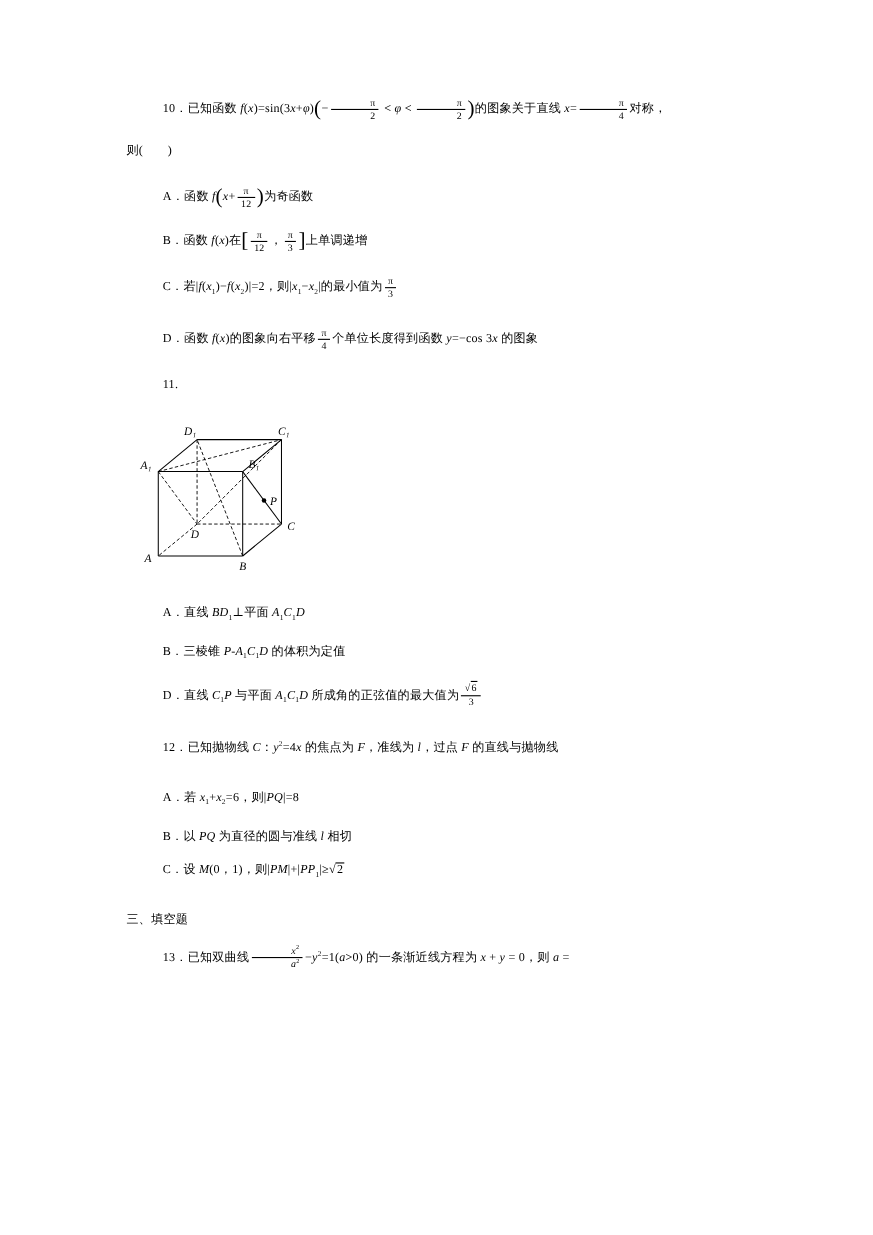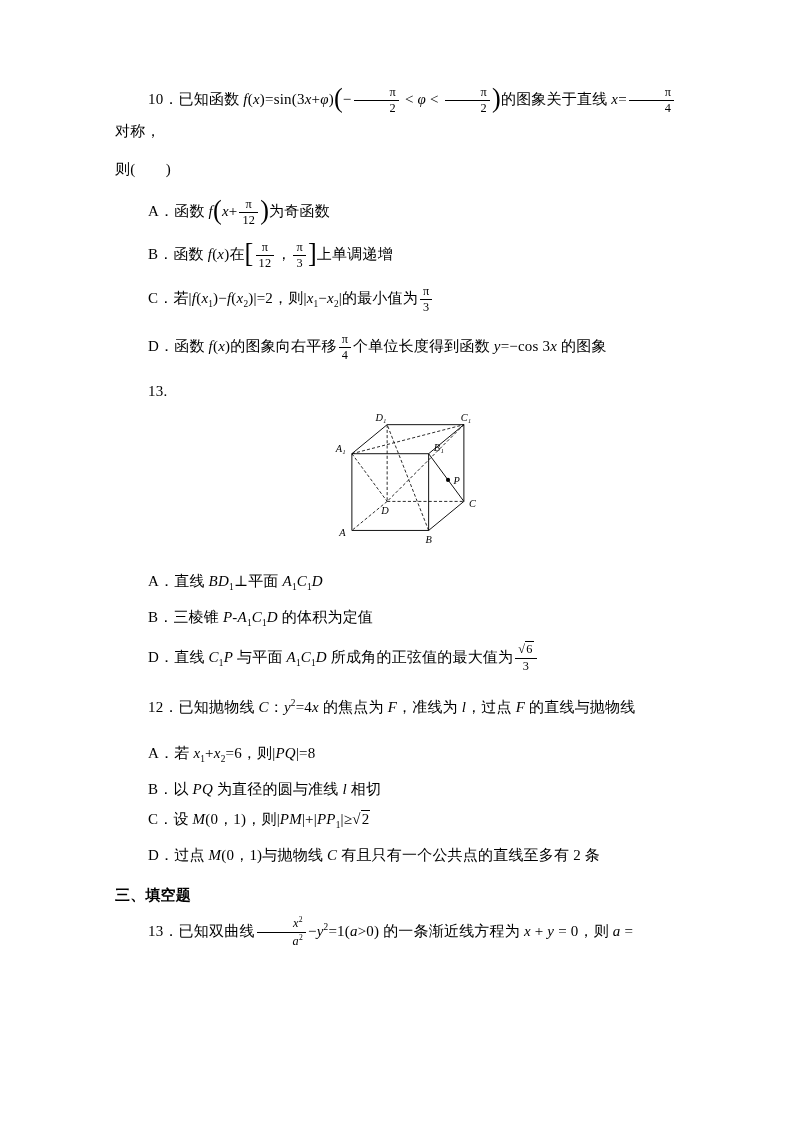--- a/index.html
+++ b/index.html
@@ -4,52 +4,52 @@
 <style>
   html,body{margin:0;padding:0;}
   body{
     width:794px;height:1123px;background:#ffffff;color:#000;
     font-family:"Liberation Serif","DejaVu Serif",serif;
   }
   .page{
     position:relative;width:794px;height:1123px;box-sizing:border-box;
     padding:84px 108px 30px 115px;overflow:hidden;background:#fff;
   }
-  .line{font-size:15px;line-height:30px;letter-spacing:0.2px;}
+  .line{font-size:11px;line-height:30px;letter-spacing:0.2px;}
   .indent{text-indent:33px;}
   .opt{margin-left:33px;}
   .mt2{margin-top:16px}.mt4{margin-top:4px}.mt6{margin-top:6px}.mt8{margin-top:8px}
   .mt10{margin-top:10px}.mt12{margin-top:12px}.mt14{margin-top:2px}.mt16{margin-top:16px}
   
   .fr{display:inline-block;vertical-align:middle;text-align:center;margin:0 2px;font-style:normal;}
   .fr b{display:block;font-weight:normal;font-size:0.82em;line-height:1.25;padding:0 3px;}
   .fr b.d{border-top:1px solid #000;}
   
   .bp{font-size:1.75em;font-weight:normal;vertical-align:-0.12em;line-height:0;}
   sub,sup{font-size:0.62em;}
   .rad{border-top:1px solid #000;padding:0 1px;}
-  .sec{font-weight:bold;font-family:"Liberation Sans","DejaVu Sans",sans-serif;}
-  .figure{text-align:center;margin:0 0;}
+  .sec{font-weight:normal;font-family:"Liberation Sans","DejaVu Sans",sans-serif;}
+  .figure{text-align:left;margin:16px 0;}
   .figure svg{display:inline-block;transform:translateX(10px);}
   .figure text{font-family:"Liberation Serif","DejaVu Serif",serif;font-style:italic;font-size:10px;}
   i{font-family:inherit;}
 </style>
 </head>
 <body>
 
 <div class="page">
 
   <div class="line indent">10．已知函数 <i>f</i>(<i>x</i>)=sin(3<i>x</i>+<i>φ</i>)<span class="bp">(</span>−<span class="fr"><b class="n">π</b><b class="d">2</b></span> &lt; <i>φ</i> &lt; <span class="fr"><b class="n">π</b><b class="d">2</b></span><span class="bp">)</span>的图象关于直线 <i>x</i>=<span class="fr"><b class="n">π</b><b class="d">4</b></span>对称，</div>
   <div class="line mt8">则(　　)</div>
   <div class="line opt mt12">A．函数 <i>f</i><span class="bp">(</span><i>x</i>+<span class="fr"><b class="n">π</b><b class="d">12</b></span><span class="bp">)</span>为奇函数</div>
   <div class="line opt mt10">B．函数 <i>f</i>(<i>x</i>)在<span class="bp">[</span><span class="fr"><b class="n">π</b><b class="d">12</b></span>，<span class="fr"><b class="n">π</b><b class="d">3</b></span><span class="bp">]</span>上单调递增</div>
   <div class="line opt mt12">C．若|<i>f</i>(<i>x</i><sub>1</sub>)−<i>f</i>(<i>x</i><sub>2</sub>)|=2，则|<i>x</i><sub>1</sub>−<i>x</i><sub>2</sub>|的最小值为<span class="fr"><b class="n">π</b><b class="d">3</b></span></div>
   <div class="line opt mt12">D．函数 <i>f</i>(<i>x</i>)的图象向右平移<span class="fr"><b class="n">π</b><b class="d">4</b></span>个单位长度得到函数 <i>y</i>=−cos 3<i>x</i> 的图象</div>
 
-  <div class="line indent mt12">13.</div>
+  <div class="line indent mt12">11.</div>
 
   <div class="figure">
     <svg width="156" height="140" viewBox="0 0 150 135">
       <g stroke="#000" stroke-width="0.9" fill="none">
         <path d="M52,18 L126,18"></path>
         <path d="M52,18 L18,46"></path>
         <path d="M18,46 L92,46"></path>
         <path d="M92,46 L126,18"></path>
         <path d="M18,46 L18,120"></path>
         <path d="M92,46 L92,120"></path>
@@ -83,19 +83,18 @@
   </div>
 
   <div class="line opt mt2">A．直线 <i>BD</i><sub>1</sub>⊥平面 <i>A</i><sub>1</sub><i>C</i><sub>1</sub><i>D</i></div>
   <div class="line opt">B．三棱锥 <i>P</i>-<i>A</i><sub>1</sub><i>C</i><sub>1</sub><i>D</i> 的体积为定值</div>
   <div class="line opt mt4">D．直线 <i>C</i><sub>1</sub><i>P</i> 与平面 <i>A</i><sub>1</sub><i>C</i><sub>1</sub><i>D</i> 所成角的正弦值的最大值为<span class="fr"><b class="n">√<span class="rad">6</span></b><b class="d">3</b></span></div>
 
   <div class="line indent mt10">12．已知抛物线 <i>C</i>：<i>y</i><sup>2</sup>=4<i>x</i> 的焦点为 <i>F</i>，准线为 <i>l</i>，过点 <i>F</i> 的直线与抛物线</div>
   <div class="line opt mt2">A．若 <i>x</i><sub>1</sub>+<i>x</i><sub>2</sub>=6，则|<i>PQ</i>|=8</div>
   <div class="line opt">B．以 <i>PQ</i> 为直径的圆与准线 <i>l</i> 相切</div>
   <div class="line opt">C．设 <i>M</i>(0，1)，则|<i>PM</i>|+|<i>PP</i><sub>1</sub>|≥√<span class="rad">2</span></div>
-  <div class="line opt">D．过点 <i>M</i>(0，1)与抛物线 <i>C</i> 有且只有一个公共点的直线至多有 2 条</div>
 
   <div class="line sec mt10">三、填空题</div>
 
   <div class="line indent mt14">13．已知双曲线<span class="fr"><b class="n"><i>x</i><sup>2</sup></b><b class="d"><i>a</i><sup>2</sup></b></span>−<i>y</i><sup>2</sup>=1(<i>a</i>&gt;0) 的一条渐近线方程为 <i>x</i> + <i>y</i> = 0，则 <i>a</i> =</div>
 
 </div>
 
 </body></html>

